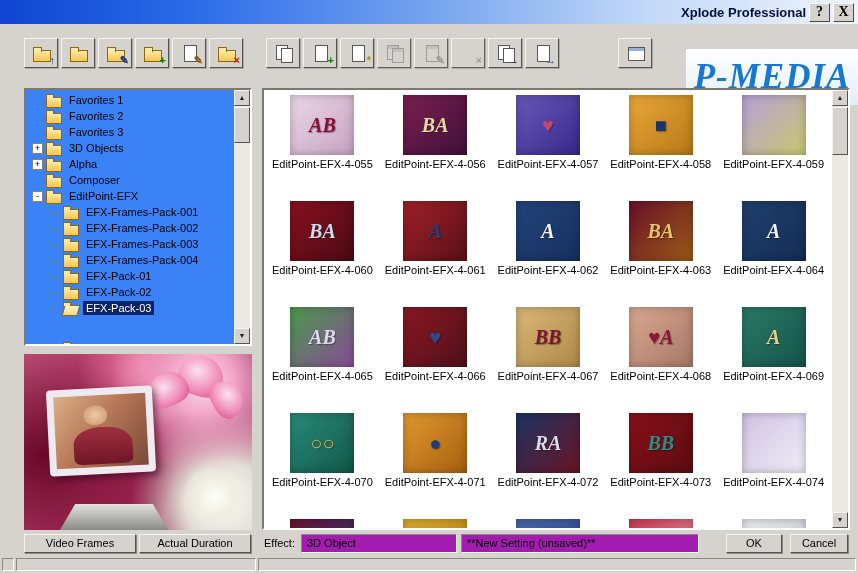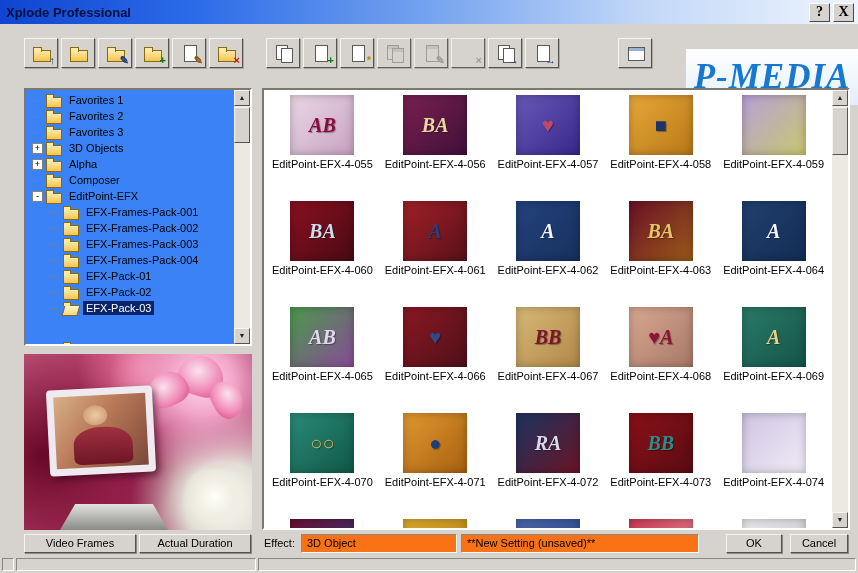--- a/index.html
+++ b/index.html
@@ -3,21 +3,21 @@
 <meta charset="utf-8">
 <style>
   *{box-sizing:border-box;margin:0;padding:0;}
   html,body{background:#808080;}
   body{font-family:"Liberation Sans",sans-serif;color:#000;}
   .window{width:858px;height:573px;background:#d6d3ce;position:relative;overflow:hidden;}
 
   
   .titlebar{height:24px;display:flex;align-items:center;padding:0 4px 0 6px;
     background:linear-gradient(to right,#0f45d0 0%,#2a6ae8 22%,#6f9fee 48%,#c2d8f8 75%,#eef4fd 100%);}
-  .titlebar .title{flex:1;font-weight:bold;font-size:13px;color:#001040;}
+  .titlebar .title{flex:1;font-weight:bold;font-size:13px;color:#001040;text-align:right;}
   .cap-btn{width:21px;height:19px;background:#d6d3ce;border:1px solid;border-color:#ffffff #4a4843 #4a4843 #ffffff;
     font-family:"Liberation Serif",serif;font-weight:bold;font-size:14px;line-height:16px;text-align:center;margin-left:3px;cursor:default;}
 
   
   .toolbar{height:58px;position:relative;display:flex;align-items:center;padding-left:24px;background:#d6d3ce;}
   .tb-group{display:flex;margin-right:20px;}
   .tb-group:last-child{margin-left:36px;}
   .tbtn{width:34px;height:30px;margin-right:3px;background:#d6d3ce;position:relative;
     border:1px solid;border-color:#f6f4f0 #55534e #55534e #f6f4f0;box-shadow:1px 1px 0 #aaa8a2;}
   .tbtn.disabled{opacity:.9;}
@@ -87,21 +87,21 @@
     box-shadow:inset 0 0 10px rgba(0,0,0,.28);}
   .timg span{font-family:"Liberation Serif",serif;font-style:italic;font-weight:bold;font-size:20px;text-shadow:1px 1px 1px rgba(0,0,0,.35);}
   .tlabel{font-size:11px;}
 
   
   .bottombar{height:26px;display:flex;align-items:center;padding:0 10px 0 24px;}
   .btn{height:19px;background:#d6d3ce;border:1px solid;border-color:#f6f4f0 #55534e #55534e #f6f4f0;
     box-shadow:1px 1px 0 #8a8880;font-size:11px;text-align:center;line-height:16px;cursor:default;}
   .btn.vf{width:112px;margin-right:3px;}
   .efflabel{font-size:11px;margin:0 6px 0 10px;}
-  .field{height:19px;border:1px solid;border-color:#8a8880 #fdfdfb #fdfdfb #8a8880;background:#f97316;
+  .field{height:19px;border:1px solid;border-color:#8a8880 #fdfdfb #fdfdfb #8a8880;background:#a21caf;
     font-size:11px;line-height:17px;padding:0 5px;overflow:hidden;white-space:nowrap;}
   .field.f1{width:156px;margin-right:4px;}
   .field.f2{width:238px;}
   .btn.ok{width:56px;margin-left:auto;}
   .btn.cancel{width:58px;margin-left:8px;}
 
   
   .statusbar{height:17px;display:flex;gap:2px;padding:2px 2px 2px 2px;}
   .spanel{height:13px;border:1px solid;border-color:#8a8880 #fdfdfb #fdfdfb #8a8880;}
   .spanel.s1{width:12px;}

